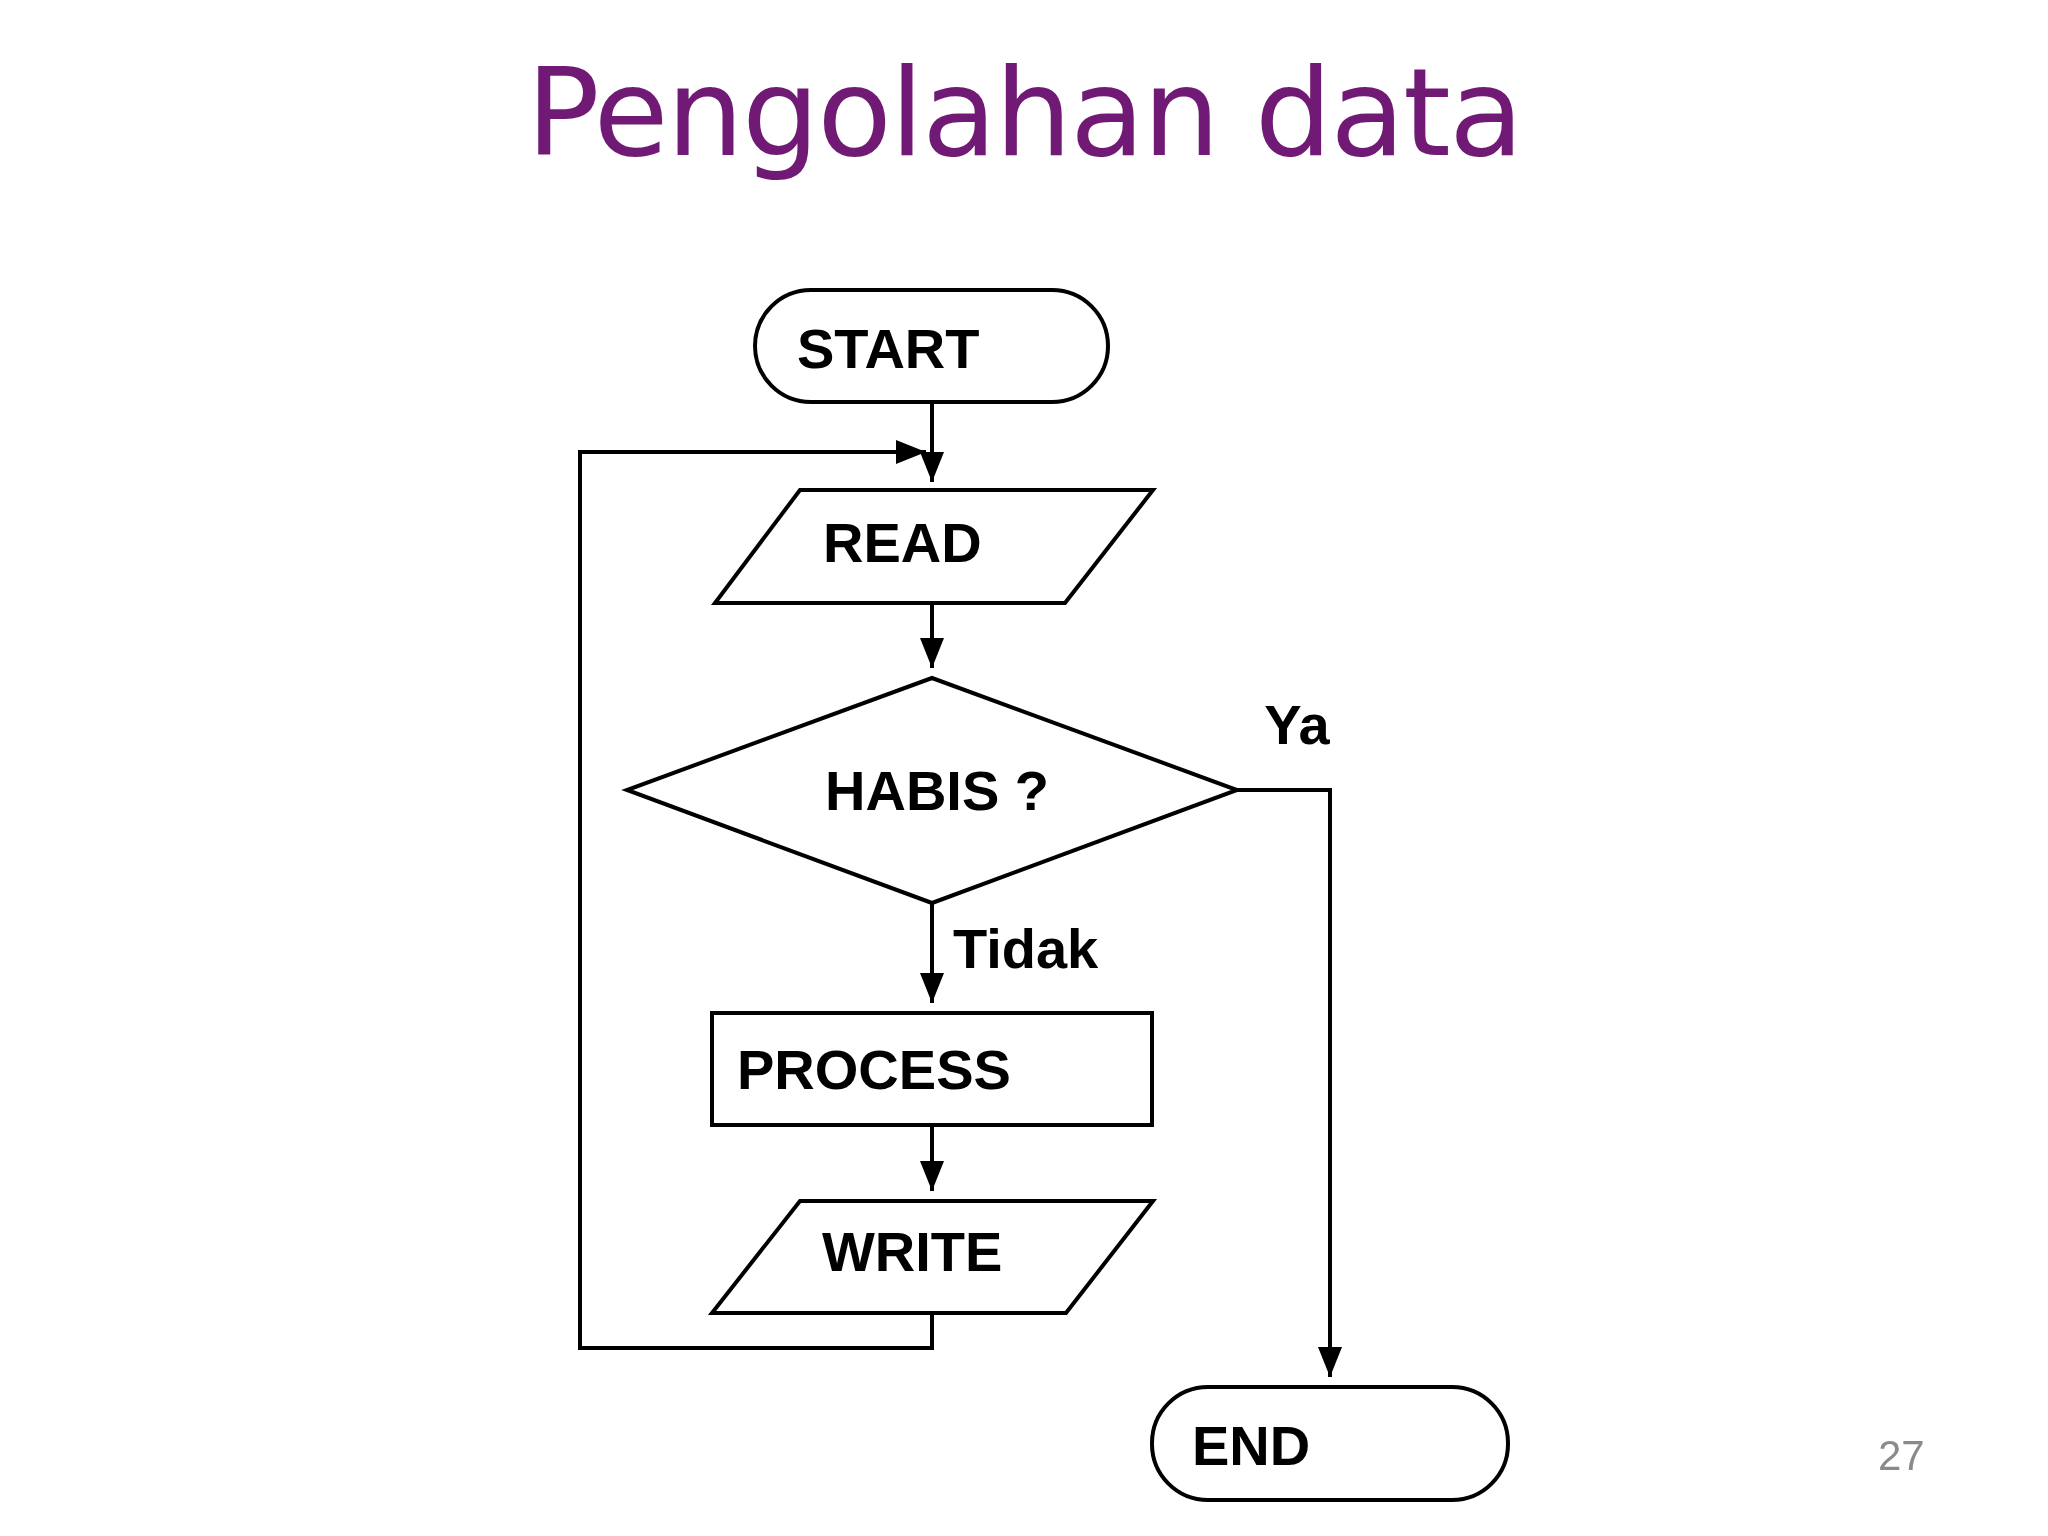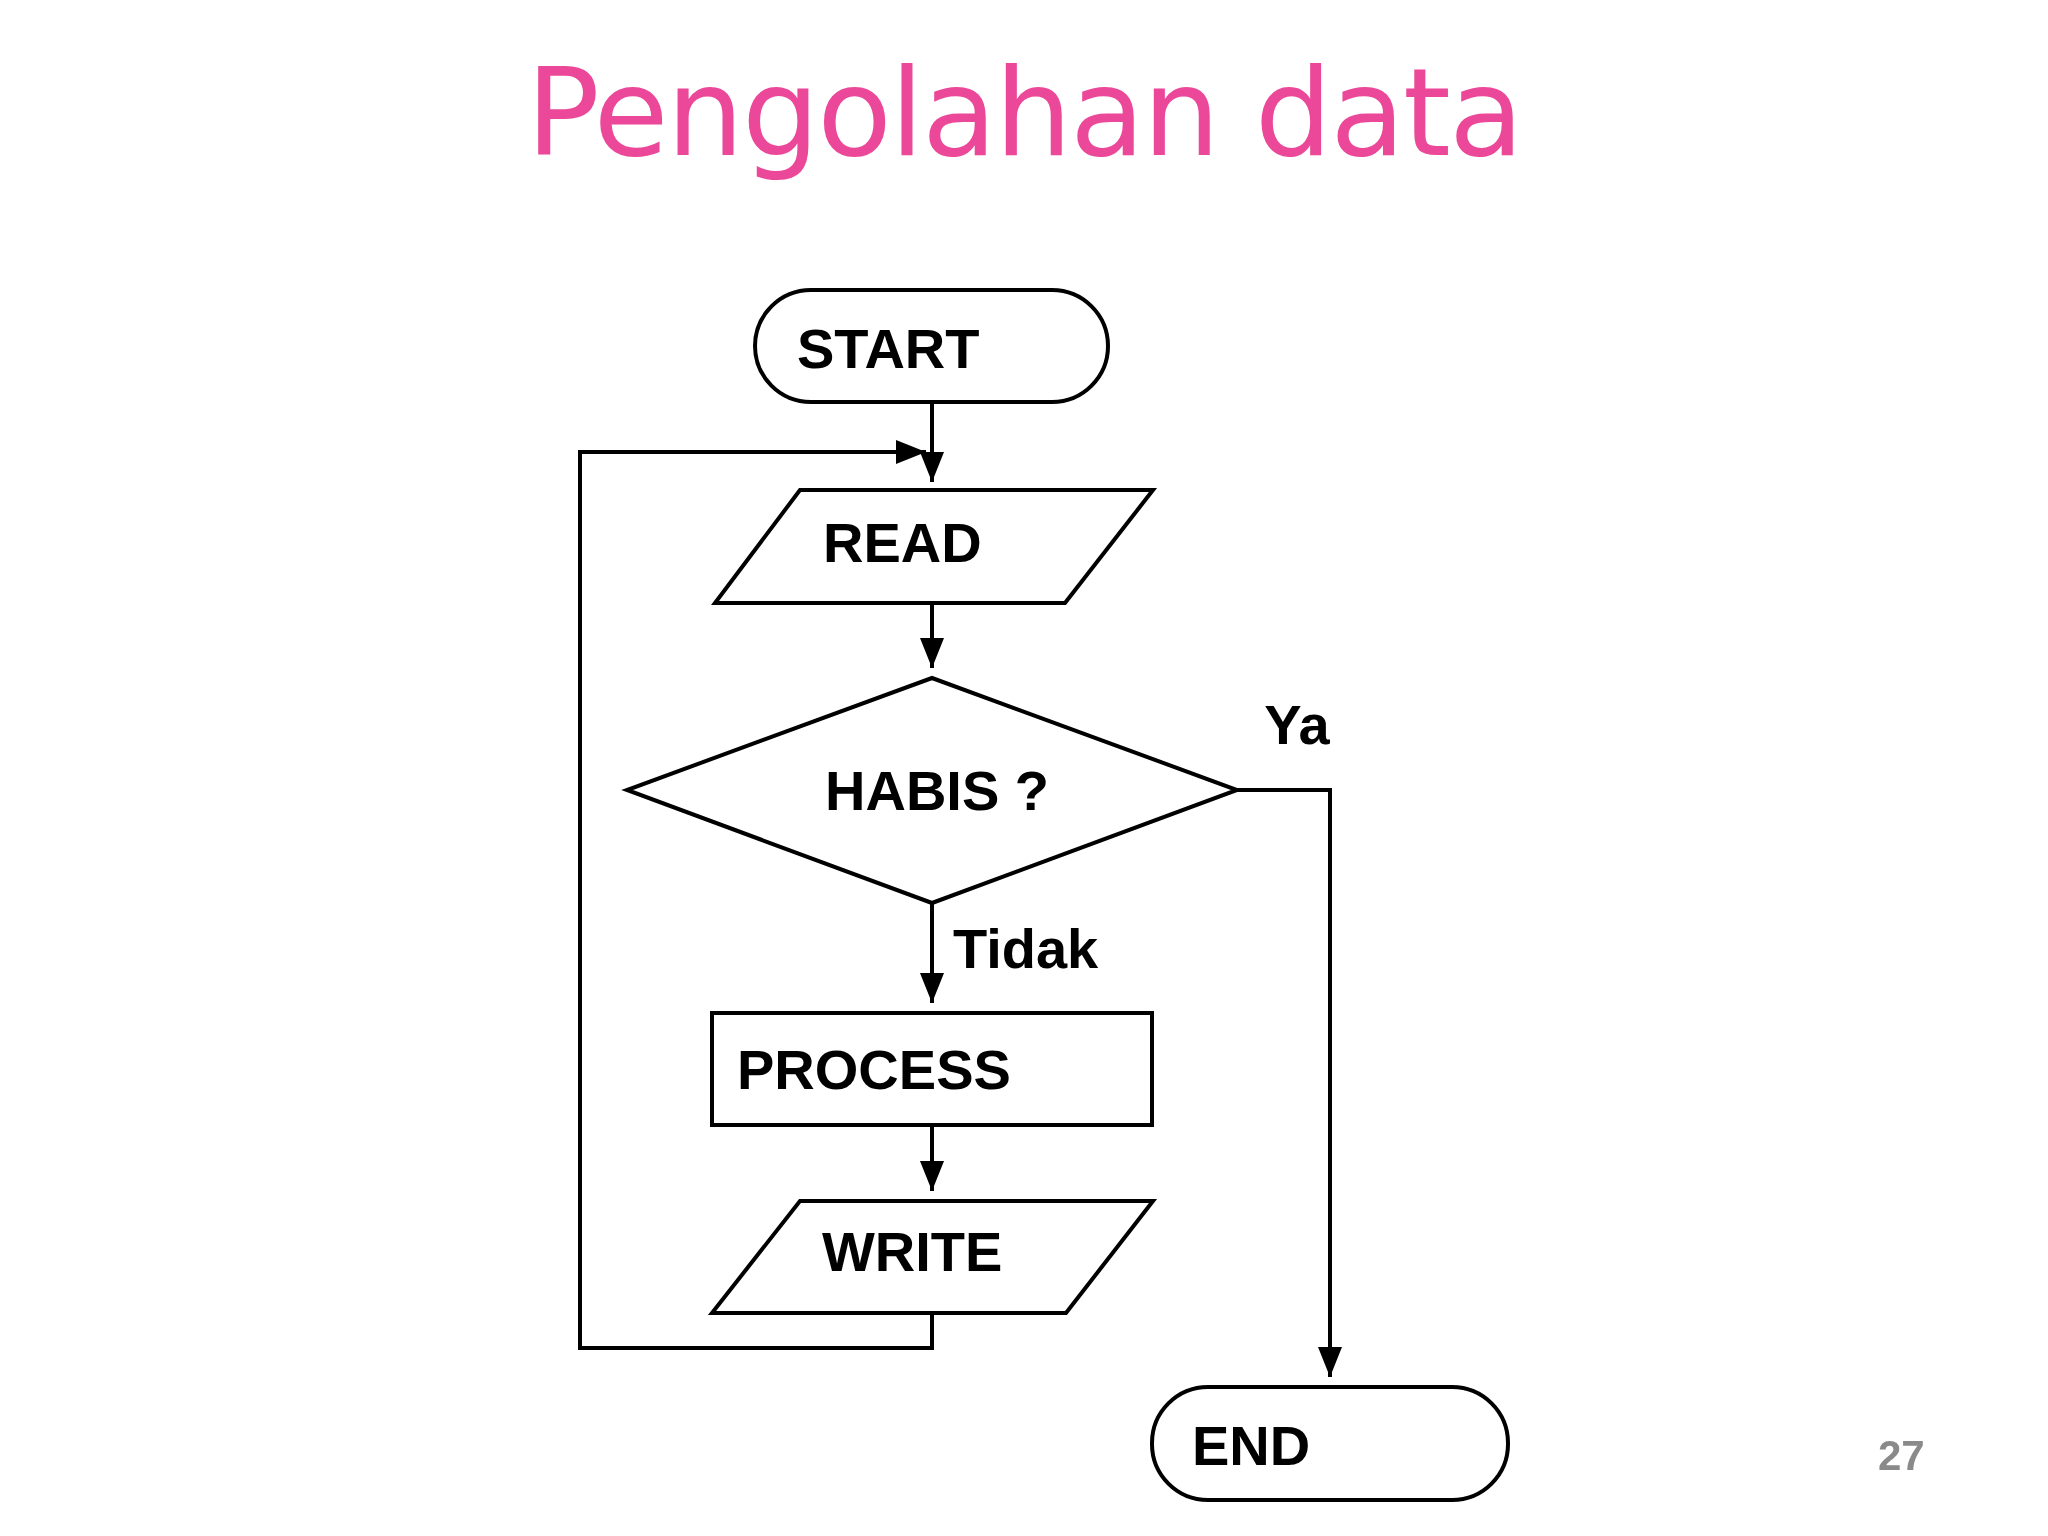--- a/index.html
+++ b/index.html
@@ -20,29 +20,29 @@
   .slide-title {
     position: absolute;
     top: 42px;
     left: 0;
     width: 2048px;
     text-align: center;
     font-family: "DejaVu Sans", "Liberation Sans", sans-serif;
     font-size: 122px;
     font-weight: 400;
     letter-spacing: -2px;
-    color: #ec4899;
+    color: #701a75;
     white-space: nowrap;
   }
   .page-number {
     position: absolute;
     left: 1878px;
     top: 1432px;
     font-size: 42px;
-    font-weight: 700;
+    font-weight: 400;
     color: #8a8a8a;
   }
   svg.flowchart {
     position: absolute;
     left: 0;
     top: 0;
   }
   .shape {
     fill: #ffffff;
     stroke: #000000;

